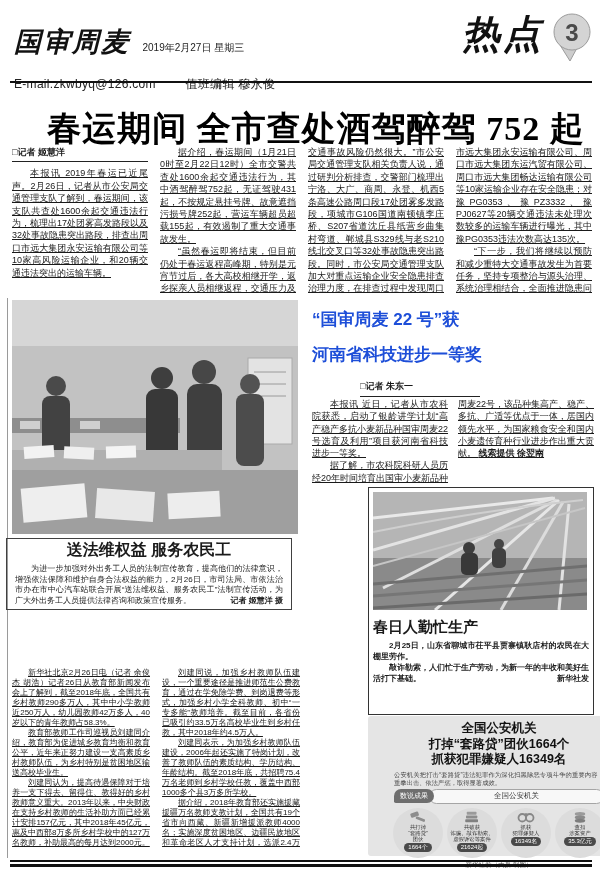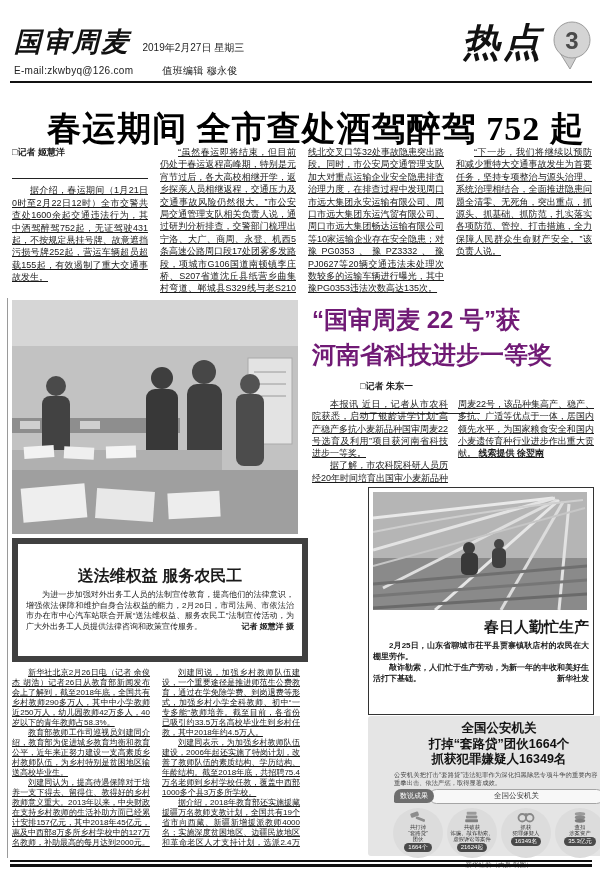--- a/index.html
+++ b/index.html
@@ -5,69 +5,69 @@
   html,body{margin:0;padding:0;background:#e9e9e9;}
   .page{position:relative;width:600px;height:893px;background:#ffffff;margin:0 auto;
         font-family:"Liberation Sans",sans-serif;color:#1a1a1a;overflow:hidden;}
   .abs{position:absolute;}
 
   
   #mast-left{left:14px;top:24px;}
   .logo{font-family:"DejaVu Serif",serif;font-style:italic;font-weight:900;
         font-size:27px;letter-spacing:2px;color:#111;}
   .mast-date{font-size:10px;margin-left:8px;color:#222;}
-  .mast-row2{font-size:10px;color:#222;margin-top:4px;letter-spacing:.3px;}
+  .mast-row2{font-size:12px;color:#222;margin-top:16px;letter-spacing:.3px;}
   .mast-row2 span{margin-right:26px;}
-  #mast-right{right:6px;top:20px;display:flex;align-items:flex-start;}
+  #mast-right{right:6px;top:12px;display:flex;align-items:flex-start;}
   .section-name{font-family:"DejaVu Serif",serif;font-style:italic;font-weight:900;
         font-size:38px;line-height:44px;color:#111;letter-spacing:3px;}
   #header-rule{left:10px;width:582px;top:81px;height:2px;background:#111;}
 
   
   #main-headline{left:12px;width:576px;top:90px;text-align:center;
         font-family:"Liberation Serif",serif;font-weight:900;font-size:34px;
         letter-spacing:1px;color:#000;}
   #lead-cols{left:12px;width:580px;top:146px;height:150px;
         column-count:4;column-gap:12px;column-fill:auto;overflow:hidden;
         font-size:9px;line-height:12.4px;text-align:justify;}
-  .byline{font-weight:bold;border-bottom:1px solid #222;padding-bottom:20px;margin-bottom:5px;font-size:9px;}
+  .byline{font-weight:bold;border-bottom:1px solid #222;padding-bottom:3px;margin-bottom:5px;font-size:9px;}
   p.body{margin:0;text-indent:2em;text-decoration:underline;}
 
   
   #left-rule{left:7px;top:298px;width:1px;height:560px;background:#9a9a9a;}
   #bottom-rule{left:10px;width:582px;top:860px;}
   #bottom-rule .r1{height:2px;background:#111;margin-bottom:2px;}
   #bottom-rule .r2{height:3px;background:#111;}
 
   
   #photo1{left:12px;top:300px;width:286px;height:234px;}
-  #caption-box{left:12px;top:538px;width:268px;height:70px;border:6px solid #404040;padding:21px 8px;}
+  #caption-box{left:6px;top:538px;width:268px;height:70px;border:1px solid #404040;padding:0 8px;}
   .cap-title{font-size:16px;font-weight:800;text-align:center;margin:1px 0 3px;}
   .cap-text{font-size:8px;line-height:10.5px;text-indent:2em;text-align:justify;margin:0;}
   .cap-credit{float:right;font-weight:bold;}
 
   
   #rural-headline{left:12px;top:634px;width:288px;text-align:center;
         font-family:"Liberation Serif",serif;font-weight:900;font-size:20px;}
   #rural-cols{left:12px;width:288px;top:668px;height:188px;
         column-count:2;column-gap:12px;column-fill:auto;overflow:hidden;
         font-size:8px;line-height:10px;text-align:justify;}
 
   
-  #wheat-headline{left:312px;top:302px;width:282px;font-weight:700;font-size:24px;
-        line-height:35px;color:#701a75;}
+  #wheat-headline{left:312px;top:302px;width:282px;font-weight:700;font-size:17px;
+        line-height:35px;color:#1d4ed8;}
   #wheat-byline{left:312px;top:380px;width:120px;margin-left:48px;}
   #wheat-cols{left:312px;width:282px;top:398px;height:88px;
         column-count:2;column-gap:10px;column-fill:auto;overflow:hidden;
         font-size:9px;line-height:12.3px;text-align:justify;}
   .inline-credit{font-weight:bold;}
 
   
   #photo2-box{left:368px;top:487px;width:216px;height:218px;border:1px solid #333;padding:4px;}
-  .p2-title{font-size:15px;font-weight:800;text-align:right;margin:4px 0 3px;}
+  .p2-title{font-size:15px;font-weight:800;text-align:left;margin:4px 0 3px;}
   .p2-text{font-size:8px;line-height:11px;text-indent:2em;text-align:justify;
         font-weight:600;margin:0;}
 
   
   #infographic{left:368px;top:716px;width:214px;height:130px;background:#e5e5e5;
         border-radius:3px;padding:5px 24px;}
   .ig-title{text-align:center;font-weight:900;font-size:12.5px;line-height:15.5px;color:#111;}
   .ig-intro{font-size:6.3px;line-height:8px;color:#444;margin:3px 2px 2px;text-align:justify;}
   .ig-ribbon{display:flex;align-items:center;margin:2px 2px 4px;}
   .ig-badge{background:#6e6e6e;color:#fff;font-size:7px;padding:2px 6px;
@@ -104,20 +104,21 @@
       <path d="M10 33 L20 49 L27 36 Z" fill="#cdcdcd" stroke="#9c9c9c" stroke-width="1"></path>
       <circle cx="22" cy="20" r="18" fill="#d4d4d4" stroke="#9c9c9c" stroke-width="1"></circle>
       <text x="22" y="29" text-anchor="middle" font-size="24" font-weight="bold" fill="#4a4a4a">3</text>
     </svg>
   </div>
   <div class="abs" id="header-rule"></div>
 
   <h1 class="abs" id="main-headline" style="margin:16px">春运期间 全市查处酒驾醉驾 752 起</h1>
   <div class="abs" id="lead-cols">
     <div class="byline">□记者 姬慧洋</div>
+    <p class="body">本报讯 2019年春运已近尾声。2月26日，记者从市公安局交通管理支队了解到，春运期间，该支队共查处1600余起交通违法行为，梳理出17处团雾高发路段以及32处事故隐患突出路段，排查出周口市远大集团永安运输有限公司等10家高风险运输企业，和20辆交通违法突出的运输车辆。</p>
     <p class="body">据介绍，春运期间（1月21日0时至2月22日12时）全市交警共查处1600余起交通违法行为，其中酒驾醉驾752起，无证驾驶431起，不按规定悬挂号牌、故意遮挡污损号牌252起，营运车辆超员超载155起，有效遏制了重大交通事故发生。</p>
     <p class="body">“虽然春运即将结束，但目前仍处于春运返程高峰期，特别是元宵节过后，各大高校相继开学，返乡探亲人员相继返程，交通压力及交通事故风险仍然很大。”市公安局交通管理支队相关负责人说，通过研判分析排查，交警部门梳理出宁洛、大广、商周、永登、机西5条高速公路周口段17处团雾多发路段，项城市G106国道南顿镇李庄桥、S207省道沈丘县纸营乡曲集村弯道、郸城县S329线与老S210线北交叉口等32处事故隐患突出路段。同时，市公安局交通管理支队加大对重点运输企业安全隐患排查治理力度，在排查过程中发现周口市远大集团永安运输有限公司、周口市远大集团东运汽贸有限公司、周口市远大集团畅达运输有限公司等10家运输企业存在安全隐患；对豫PG0353、豫PZ3332、豫PJ0627等20辆交通违法未处理次数较多的运输车辆进行曝光，其中豫PG0353违法次数高达135次。</p>
     <p class="body">“下一步，我们将继续以预防和减少重特大交通事故发生为首要任务，坚持专项整治与源头治理、系统治理相结合，全面推进隐患问题全清零、无死角，突出重点，抓源头、抓基础、抓防范，扎实落实各项防范、管控、打击措施，全力保障人民群众生命财产安全。”该负责人说。</p>
   </div>
 
   <div class="abs" id="left-rule"></div>
 
   <div class="abs" id="photo1">
     <svg width="286" height="234" viewBox="0 0 286 234">
       <rect width="286" height="234" fill="#c2c2c2"></rect>

